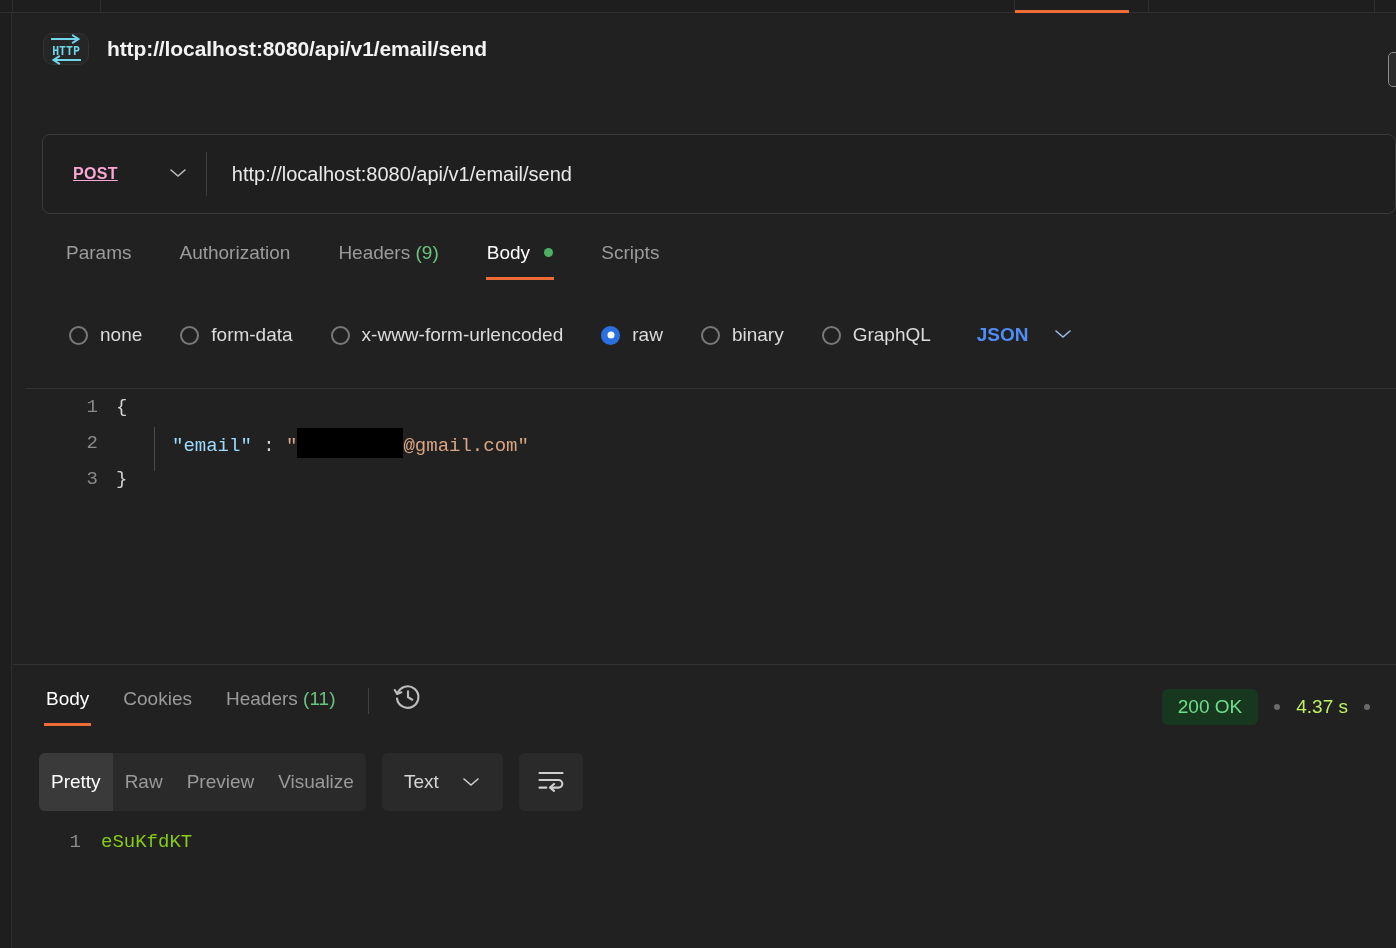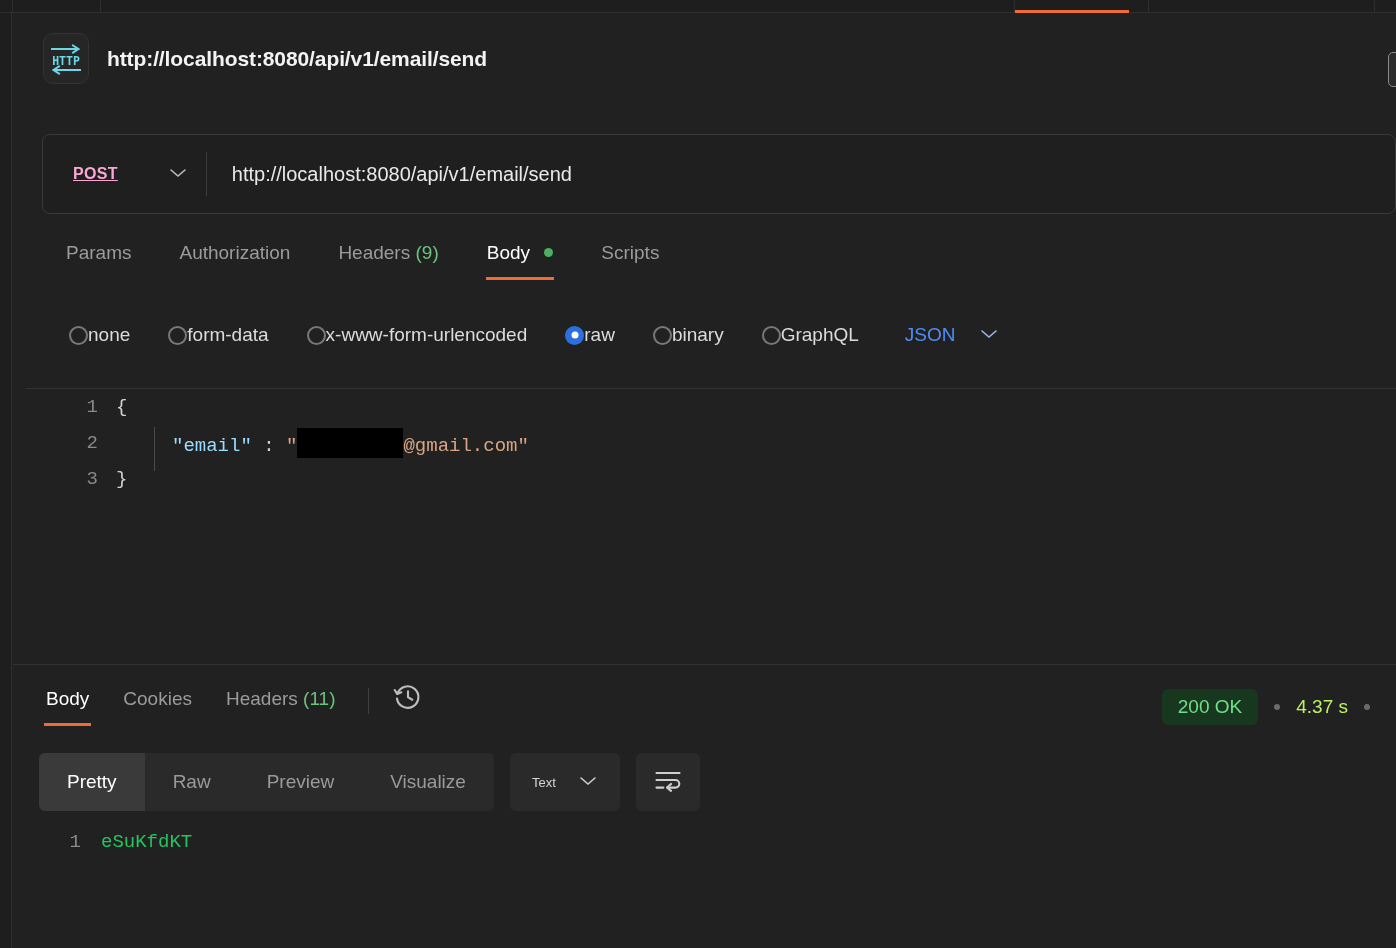--- a/index.html
+++ b/index.html
@@ -62,21 +62,21 @@
   }
 
   
   .title-row {
     position: absolute;
     left: 30px; top: 19px;
     display: flex; align-items: center;
     gap: 18px;
   }
   .http-badge {
-    width: 46px; height: 51px;
+    width: 46px; height: 32px;
     border-radius: 10px;
     background: #262626;
     border: 1px solid #333;
     display: flex; align-items: center; justify-content: center;
   }
   .req-title {
     font-size: 21px;
     font-weight: bold;
     color: #f3f3f3;
     letter-spacing: -0.1px;
@@ -165,20 +165,21 @@
 
   
   .bodytype-row {
     position: absolute;
     left: 56px; top: 305px;
     display: flex; align-items: center;
     height: 32px;
   }
   .radio-opt {
     display: flex; align-items: center;
+    gap: 12px;
     margin-right: 38px;
     cursor: pointer;
     font-size: 19px;
     color: #dcdcdc;
     white-space: nowrap;
   }
   .radio-dot {
     width: 19px; height: 19px;
     border-radius: 50%;
     border: 2px solid #787878;
@@ -201,21 +202,21 @@
   }
   .json-select {
     display: flex; align-items: center;
     gap: 24px;
     margin-left: 8px;
     cursor: pointer;
   }
   .json-label {
     font-size: 19px;
     color: #4e8df5;
-    font-weight: 400;
+    font-weight: 700;
   }
 
   
   .editor {
     position: absolute;
     left: 13px; top: 374px;
     width: 1370px; height: 277px;
     background: #212121;
     border-top: 1px solid #323232;
   }
@@ -332,38 +333,38 @@
   }
   .segmented {
     display: flex;
     background: #2a2a2a;
     border-radius: 6px;
     overflow: hidden;
     height: 58px;
   }
   .seg-btn {
     display: flex; align-items: center; justify-content: center;
-    padding: 0 28px;
+    padding: 0 12px;
     font-size: 19px;
     color: #9a9a9a;
     cursor: pointer;
     white-space: nowrap;
   }
   .seg-btn.active {
     background: #3a3a3a;
     color: #ffffff;
   }
   .text-select {
     display: flex; align-items: center;
     gap: 22px;
     height: 58px;
     padding: 0 22px;
     background: #2a2a2a;
     border-radius: 6px;
-    font-size: 13px;
+    font-size: 19px;
     color: #d6d6d6;
     cursor: pointer;
   }
   .wrap-btn {
     display: flex; align-items: center; justify-content: center;
     width: 64px; height: 58px;
     background: #2a2a2a;
     border-radius: 6px;
     cursor: pointer;
   }
@@ -382,21 +383,21 @@
     font-size: 19px;
   }
   .res-lineno {
     width: 88px;
     text-align: right;
     padding-right: 20px;
     color: #8a8a8a;
     flex-shrink: 0;
     user-select: none;
   }
-  .res-codetext { color: #22c55e; text-align: right; }
+  .res-codetext { color: #84cc16; text-align: right; }
 </style>
 </head>
 <body>
 
 <div class="app">
 
   <div class="tabstrip">
     <div class="tabstrip-sep" style="left:12px;"></div>
     <div class="tabstrip-sep" style="left:100px;"></div>
     <div class="tabstrip-sep" style="left:1014px;"></div>

